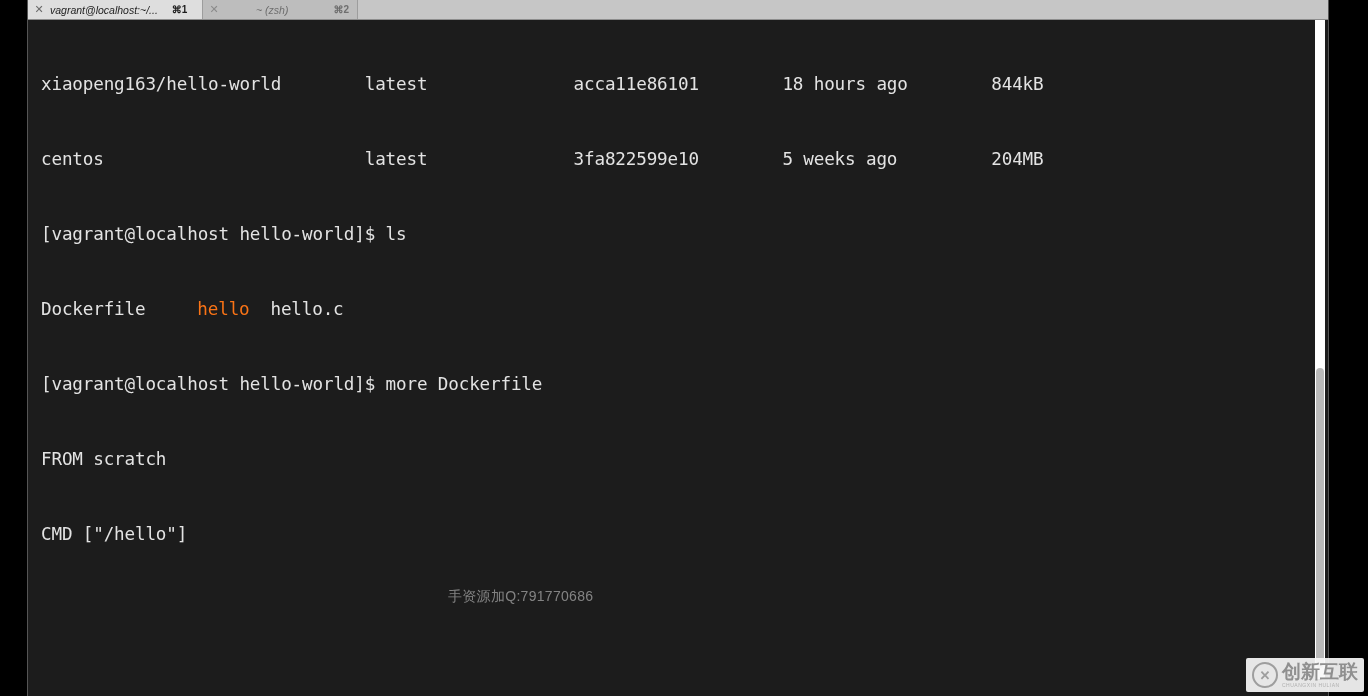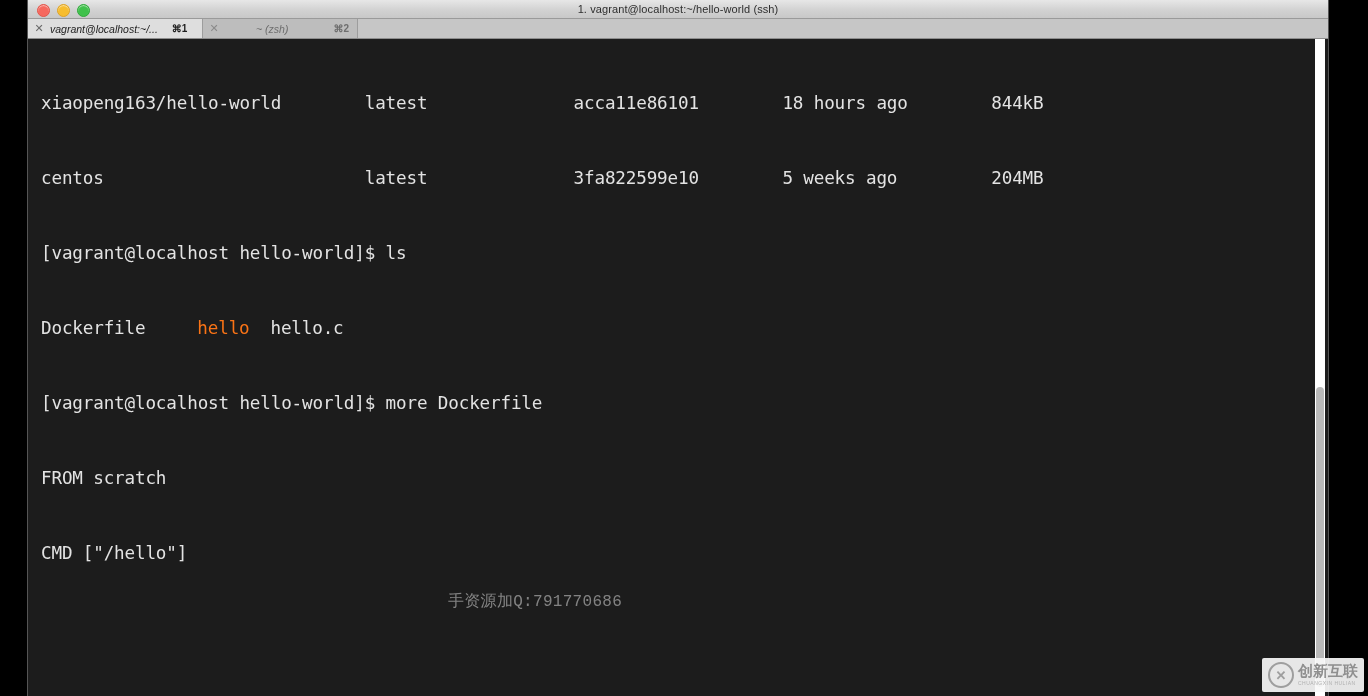--- a/index.html
+++ b/index.html
@@ -164,23 +164,23 @@
     width: 8px;
     height: 300px;
     border-radius: 4px;
     background: #b9b9b9;
   }
 
   
   .wm-text {
     position: absolute;
     left: 420px;
-    top: 552px;
-    font-family: Liberation Mono, monospace;
-    font-size: 16px;
+    top: 568px;
+    font-family: Liberation Sans, sans-serif;
+    font-size: 14px;
     color: rgba(215,215,215,0.55);
     letter-spacing: .3px;
     pointer-events: none;
     user-select: none;
     white-space: nowrap;
   }
   .wm-logo {
     position: absolute;
     right: 4px;
     bottom: 4px;
@@ -202,21 +202,21 @@
     font-family: "Liberation Sans", sans-serif;
     font-size: 13px;
     font-weight: bold;
     display: flex;
     align-items: center;
     justify-content: center;
     line-height: 1;
   }
   .wm-cn {
     font-family: "DejaVu Sans", sans-serif;
-    font-size: 15px;
+    font-size: 19px;
     font-weight: bold;
     color: #8f8f8f;
     line-height: 1;
   }
   .wm-en {
     font-family: "Liberation Sans", sans-serif;
     font-size: 5px;
     color: #b0b0b0;
     letter-spacing: .5px;
     line-height: 1;
@@ -224,28 +224,20 @@
   }
   .wm-stack { display: flex; flex-direction: column; }
 </style>
 </head>
 <body>
 
 <div id="screen">
 
   <div class="window">
 
-    <div class="titlebar">
-      <div class="traffic">
-        <div class="light close"></div>
-        <div class="light min"></div>
-        <div class="light max"></div>
-      </div>
-      <div class="window-title">1. vagrant@localhost:~/hello-world (ssh)</div>
-    </div>
 
     <div class="tabbar">
       <div class="tab active t1">
         <span class="tab-close">✕</span>
         <span class="tab-label">vagrant@localhost:~/...</span>
         <span class="tab-shortcut">⌘1</span>
       </div>
       <div class="tab inactive t2">
         <span class="tab-close">✕</span>
         <span class="tab-label">~ (zsh)</span>

